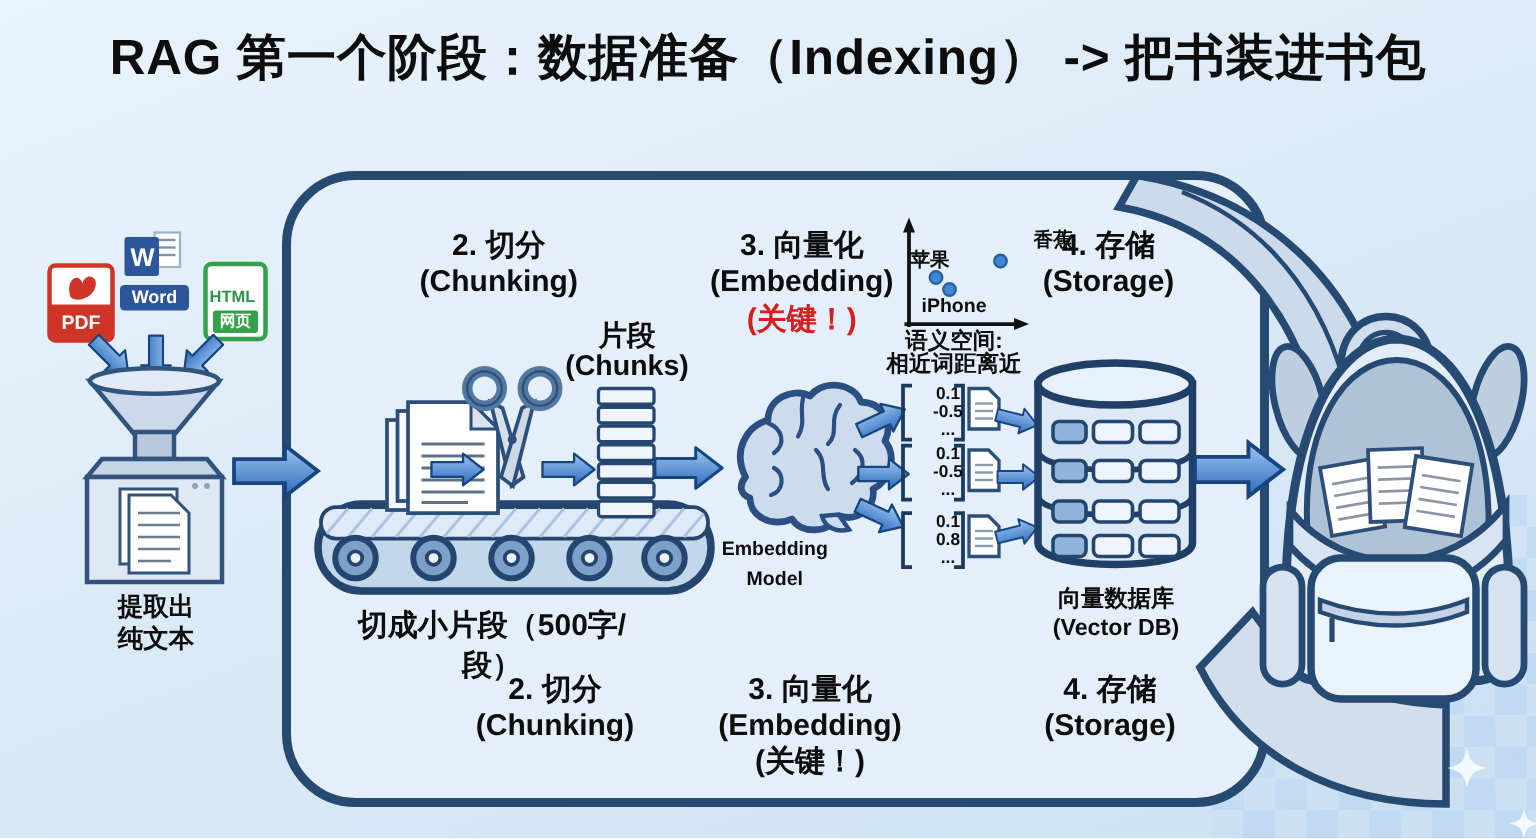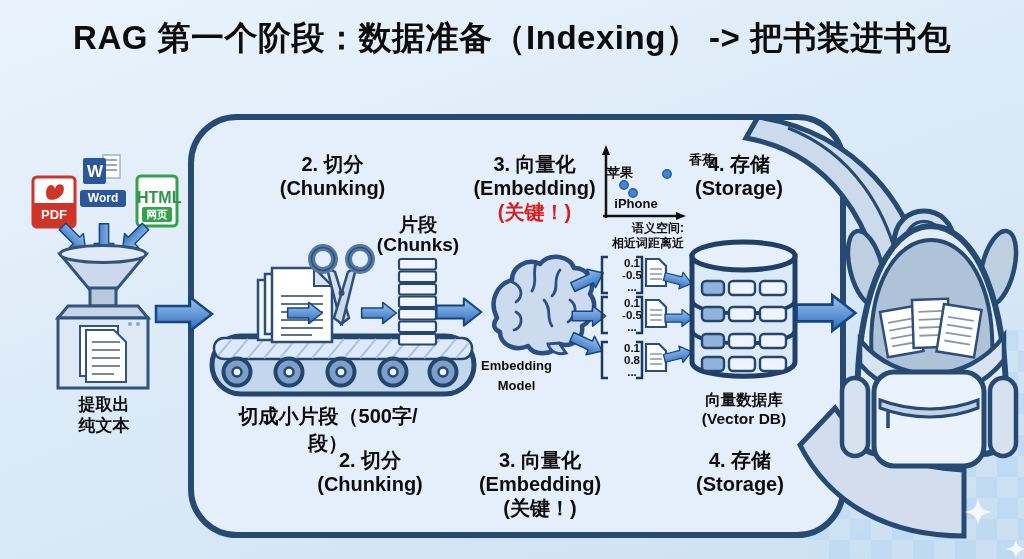--- a/index.html
+++ b/index.html
@@ -18,21 +18,21 @@
   .title{left:0;top:16px;width:1024px;font-size:33px;letter-spacing:.5px;}
   .step-top{font-size:20px;line-height:24px;}
   .step-bot{font-size:20px;line-height:24px;}
   .red{color:#d42020;}
   .small-note{font-size:17px;line-height:21px;}
   .badge{position:absolute;z-index:2;color:#fff;font-weight:bold;text-align:center;}
   .w-letter{left:84px;top:160px;width:22px;font-size:17px;line-height:24px;}
   .word-badge{left:80px;top:190px;width:46px;height:17px;font-size:12px;line-height:17px;
               background:#2b579a;border-radius:3px;}
   .pdf-label{left:33px;top:205px;width:42px;font-size:13px;line-height:20px;}
-  .html-label{left:137px;top:190px;width:36px;font-size:16px;line-height:16px;color:#2f9447;position:absolute;z-index:2;font-weight:bold;text-align:center;}
+  .html-label{left:137px;top:190px;width:36px;font-size:11px;line-height:16px;color:#2f9447;position:absolute;z-index:2;font-weight:bold;text-align:center;}
   .wangye{left:142px;top:207px;width:30px;font-size:10.5px;line-height:15px;}
   .vec{font-size:11.5px;line-height:11.8px;font-weight:bold;padding-left:10px;}
   .scatter-lab{font-size:13px;line-height:15px;}
 </style>
 </head>
 <body>
 
 <div class="stage">
   <div class="tiles"></div>
 
@@ -366,21 +366,21 @@
   <div class="txt pre step-top" style="left:664px;top:152px;width:150px;">4. 存储
 (Storage)</div>
   <div class="txt pre" style="left:688px;top:390px;width:112px;font-size:15.5px;line-height:19px;">向量数据库
 (Vector DB)</div>
   <div class="txt pre step-bot" style="left:665px;top:448px;width:150px;">4. 存储
 (Storage)</div>
 
   <div class="txt scatter-lab" style="left:604px;top:165px;width:32px;">苹果</div>
   <div class="txt scatter-lab" style="left:644px;top:152px;width:32px;margin-left:42px;">香蕉</div>
   <div class="txt scatter-lab" style="left:608px;top:196px;width:56px;">iPhone</div>
-  <div class="txt pre" style="left:588px;top:221px;width:96px;font-size:12px;line-height:14.5px;text-align:right;">语义空间:
+  <div class="txt pre" style="left:588px;top:221px;width:96px;font-size:15px;line-height:14.5px;">语义空间:
 相近词距离近</div>
 
   <div class="txt pre vec" style="left:600px;top:258px;width:44px;">0.1
 -0.5
 ...</div>
   <div class="txt pre vec" style="left:600px;top:298px;width:44px;">0.1
 -0.5
 ...</div>
   <div class="txt pre vec" style="left:600px;top:343px;width:44px;">0.1
 0.8

